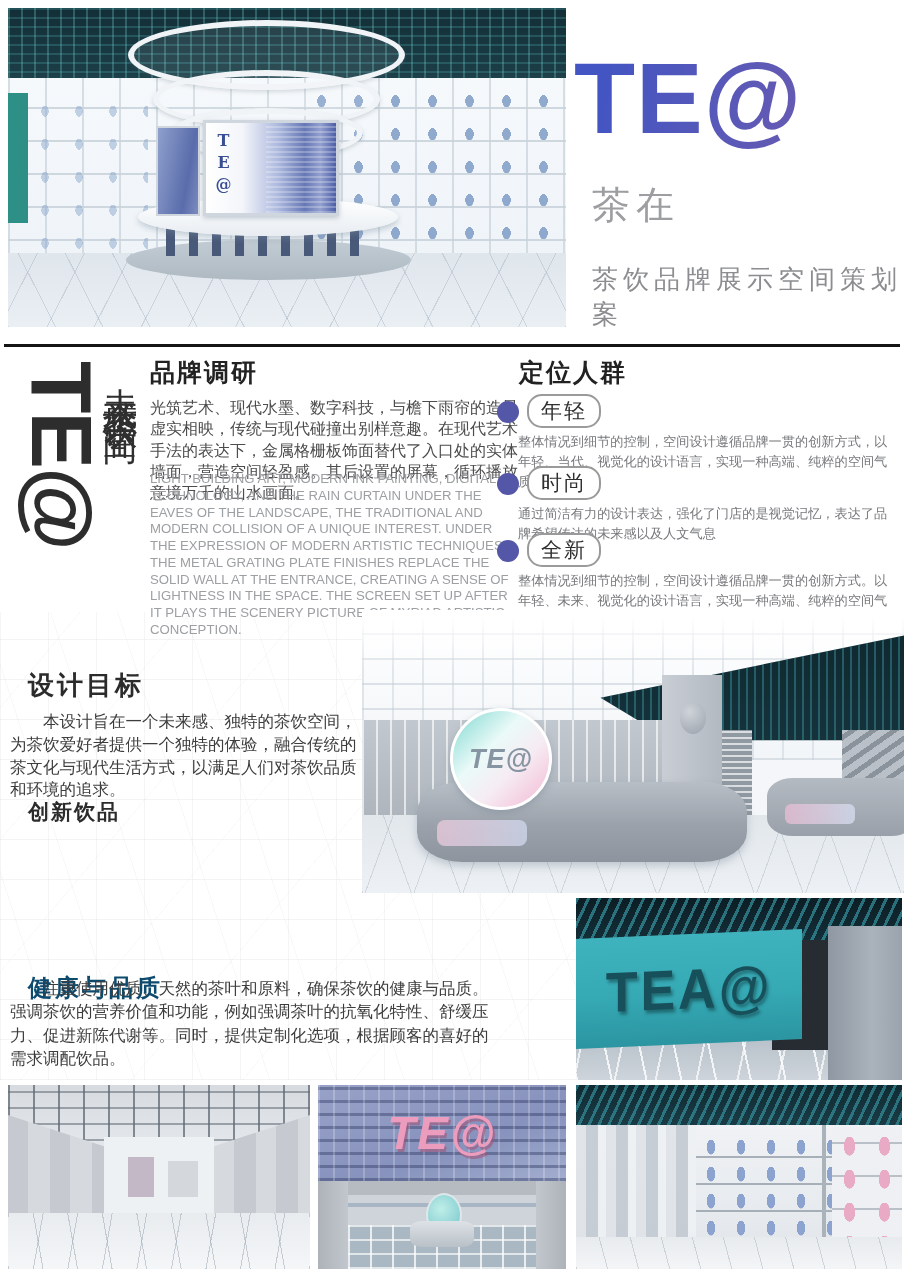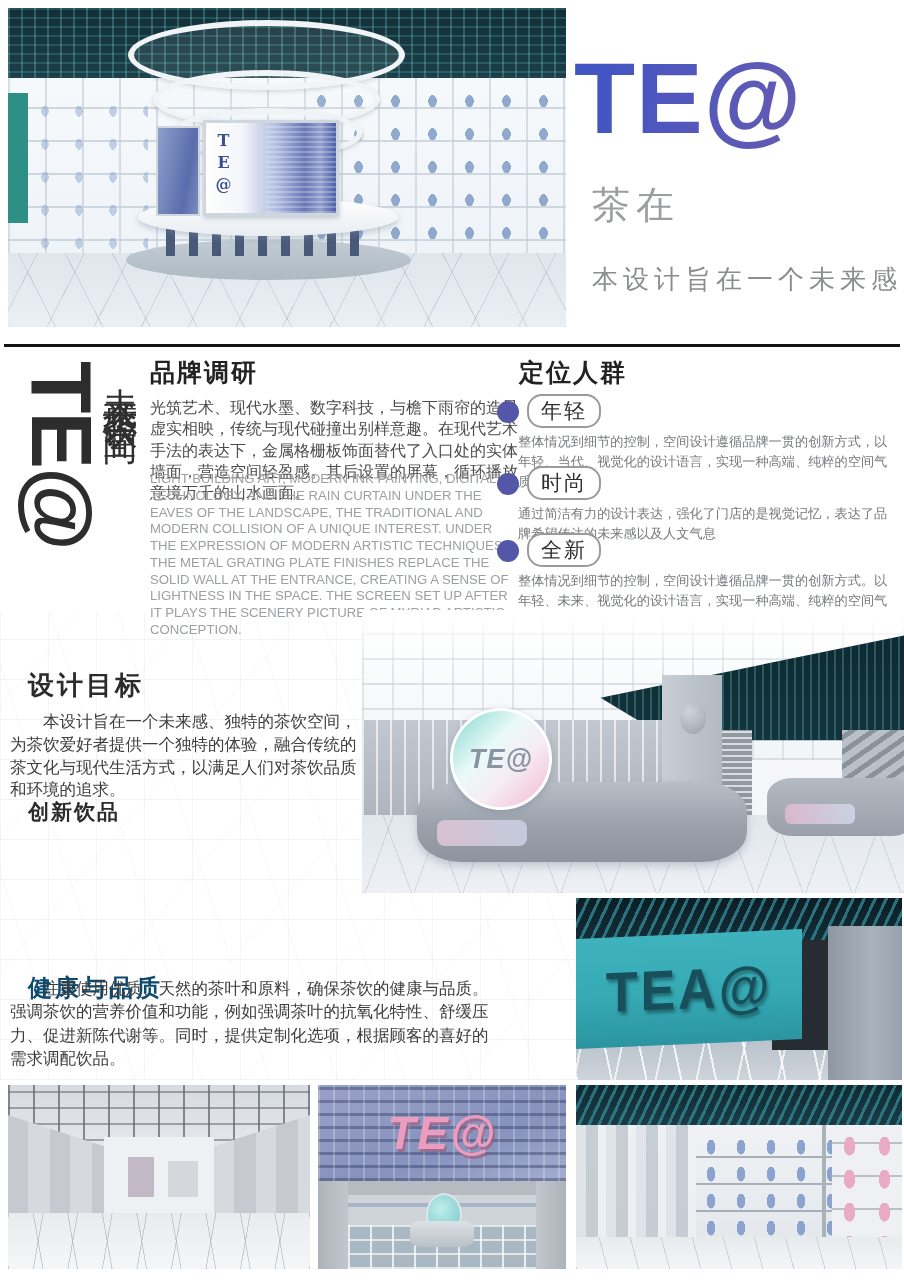--- a/index.html
+++ b/index.html
@@ -248,21 +248,21 @@
     <div class="abs hero-counter"></div>
     <div class="abs hero-screen2"></div>
     <div class="abs hero-screen">
       <div class="abs hero-screen-noise"></div>
       <div class="abs hero-logo stacked">TE@</div>
     </div>
   </div>
 
   <div class="abs brand-logo">TE@</div>
   <div class="abs brand-cn">茶在</div>
-  <div class="abs brand-sub-cn">本设计旨在一个未来感</div>
+  <div class="abs brand-sub-cn">茶饮品牌展示空间策划案</div>
 
   <div class="abs divider"></div>
 
   <div class="abs v-logo">TE@</div>
   <div class="abs v-title">未来感茶饮空间</div>
 
   <div class="abs sec-h research-h">品牌调研</div>
   <div class="abs research-cn">光筑艺术、现代水墨、数字科技，与檐下雨帘的造景虚实相映，传统与现代碰撞出别样意趣。在现代艺术手法的表达下，金属格栅板饰面替代了入口处的实体墙面，营造空间轻盈感。其后设置的屏幕，循环播放意境万千的山水画面。</div>
   <div class="abs research-en">LIGHT BUILDING ART, MODERN INK PAINTING, DIGITAL TECHNOLOGY, AND THE RAIN CURTAIN UNDER THE EAVES OF THE LANDSCAPE, THE TRADITIONAL AND MODERN COLLISION OF A UNIQUE INTEREST. UNDER THE EXPRESSION OF MODERN ARTISTIC TECHNIQUES, THE METAL GRATING PLATE FINISHES REPLACE THE SOLID WALL AT THE ENTRANCE, CREATING A SENSE OF LIGHTNESS IN THE SPACE. THE SCREEN SET UP AFTER IT PLAYS THE SCENERY PICTURE OF MYRIAD ARTISTIC CONCEPTION.</div>
 

